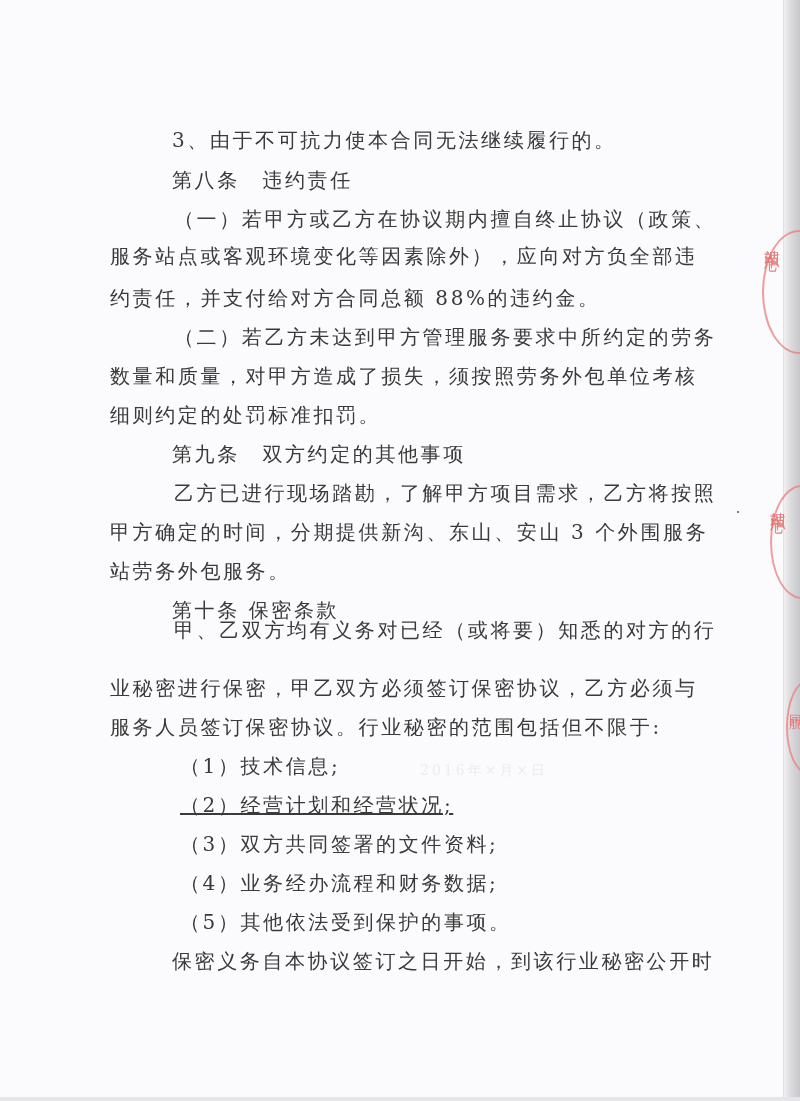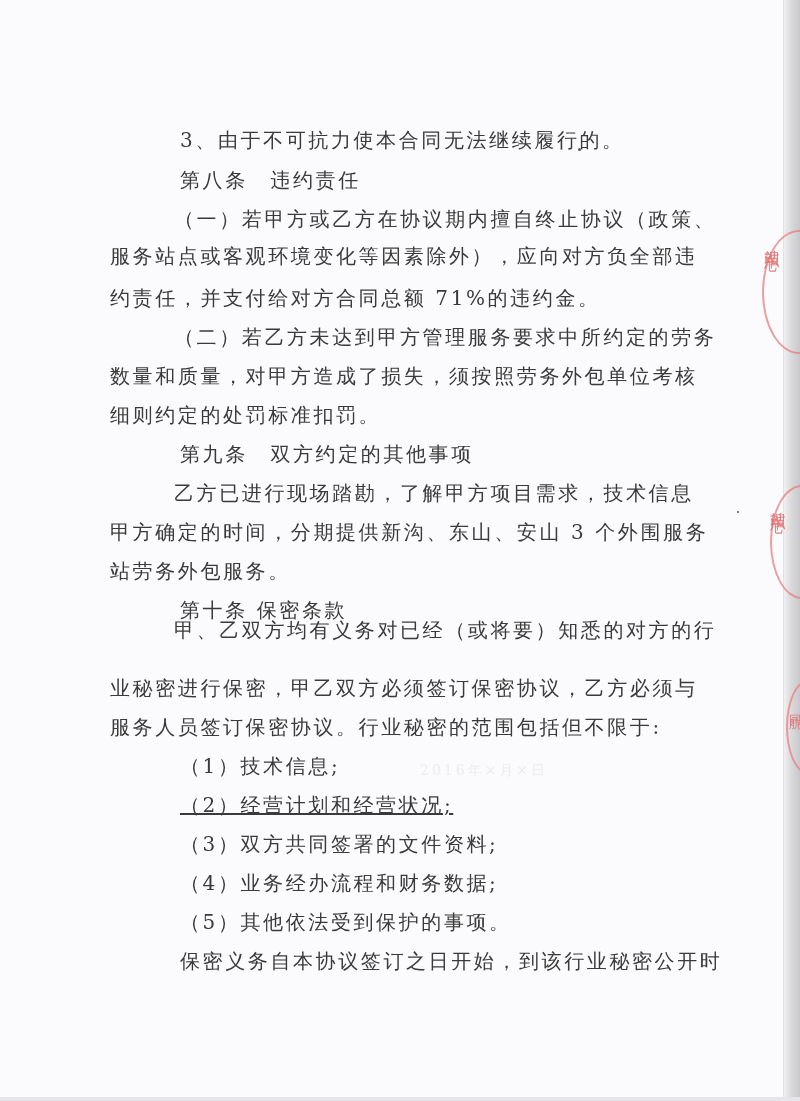--- a/index.html
+++ b/index.html
@@ -20,21 +20,21 @@
       background: #e6e6ea;
     }
     .doc {
       position: absolute; left: 174px; top: 0; width: 480px;
       font-size: 20px; letter-spacing: 2.6px;
     }
     .line {
       position: absolute; left: 0; white-space: nowrap; line-height: 24px;
     }
     .indent { left: 0; }
-    .flush { left: -2px; margin-left: 8px; }
+    .flush { left: -2px; }
     .item { left: 6px; }
     .stamp {
       position: absolute; color: #e06c6c; font-family: "DejaVu Sans", sans-serif;
       font-size: 15px; writing-mode: vertical-rl; letter-spacing: 2px;
       opacity: 0.85;
     }
     .stamp-arc {
       position: absolute; border: 2px solid #e88080; border-radius: 50%;
       opacity: 0.75;
     }
@@ -53,26 +53,26 @@
 <div class="ghost" style="left:420px; top:762px;">2016年×月×日</div>
 
 <div class="dot" style="left:578px; top:148px;"></div>
 <div class="dot" style="left:737px; top:511px; width:2px; height:2px;"></div>
 
 <div class="doc">
   <div class="line flush" style="top:128px;">3、由于不可抗力使本合同无法继续履行的。</div>
   <div class="line flush" style="top:168px;">第八条　违约责任</div>
   <div class="line indent" style="top:207px;">（一）若甲方或乙方在协议期内擅自终止协议（政策、</div>
   <div class="line" style="top:246px; left:-64px;font-family:Liberation Mono, monospace;">服务站点或客观环境变化等因素除外），应向对方负全部违</div>
-  <div class="line" style="top:286px; left:-64px;">约责任，并支付给对方合同总额 71%的违约金。</div>
+  <div class="line" style="top:286px; left:-64px;">约责任，并支付给对方合同总额 88%的违约金。</div>
   <div class="line indent" style="top:325px;">（二）若乙方未达到甲方管理服务要求中所约定的劳务</div>
   <div class="line" style="top:364px; left:-64px;">数量和质量，对甲方造成了损失，须按照劳务外包单位考核</div>
   <div class="line" style="top:403px; left:-64px;">细则约定的处罚标准扣罚。</div>
   <div class="line flush" style="top:442px;">第九条　双方约定的其他事项</div>
-  <div class="line indent" style="top:481px;">乙方已进行现场踏勘，了解甲方项目需求，技术信息</div>
+  <div class="line indent" style="top:481px;">乙方已进行现场踏勘，了解甲方项目需求，乙方将按照</div>
   <div class="line" style="top:520px; left:-64px;">甲方确定的时间，分期提供新沟、东山、安山 3 个外围服务</div>
   <div class="line" style="top:559px; left:-64px;">站劳务外包服务。</div>
   <div class="line flush" style="top:598px;">第十条 保密条款</div>
   <div class="line indent" style="top:618px;">甲、乙双方均有义务对已经（或将要）知悉的对方的行</div>
   <div class="line" style="top:676px; left:-64px;">业秘密进行保密，甲乙双方必须签订保密协议，乙方必须与</div>
   <div class="line" style="top:715px; left:-64px;">服务人员签订保密协议。行业秘密的范围包括但不限于:</div>
   <div class="line item" style="top:754px;">（1）技术信息;</div>
   <div class="line item" style="top:793px;text-decoration:underline;">（2）经营计划和经营状况;</div>
   <div class="line item" style="top:832px;">（3）双方共同签署的文件资料;</div>
   <div class="line item" style="top:871px;">（4）业务经办流程和财务数据;</div>

